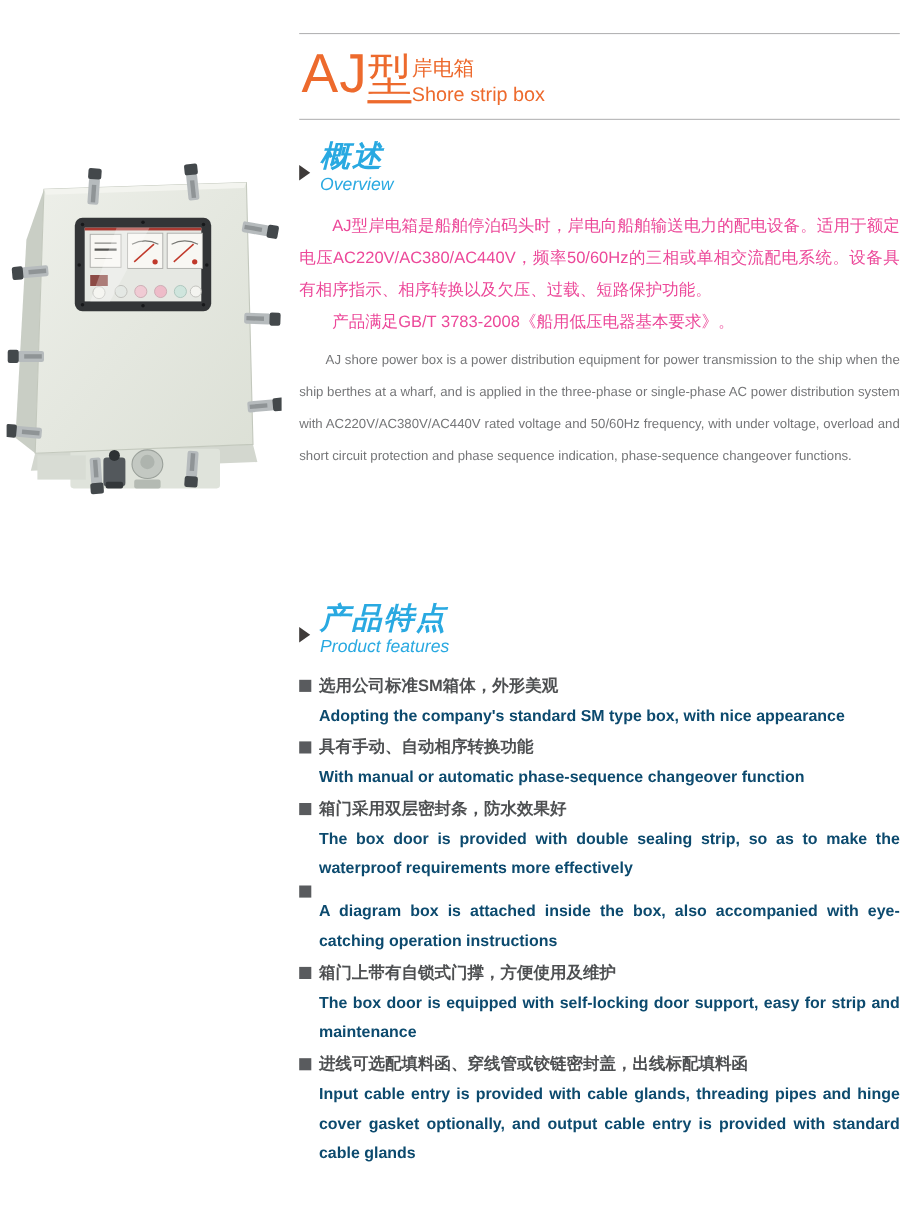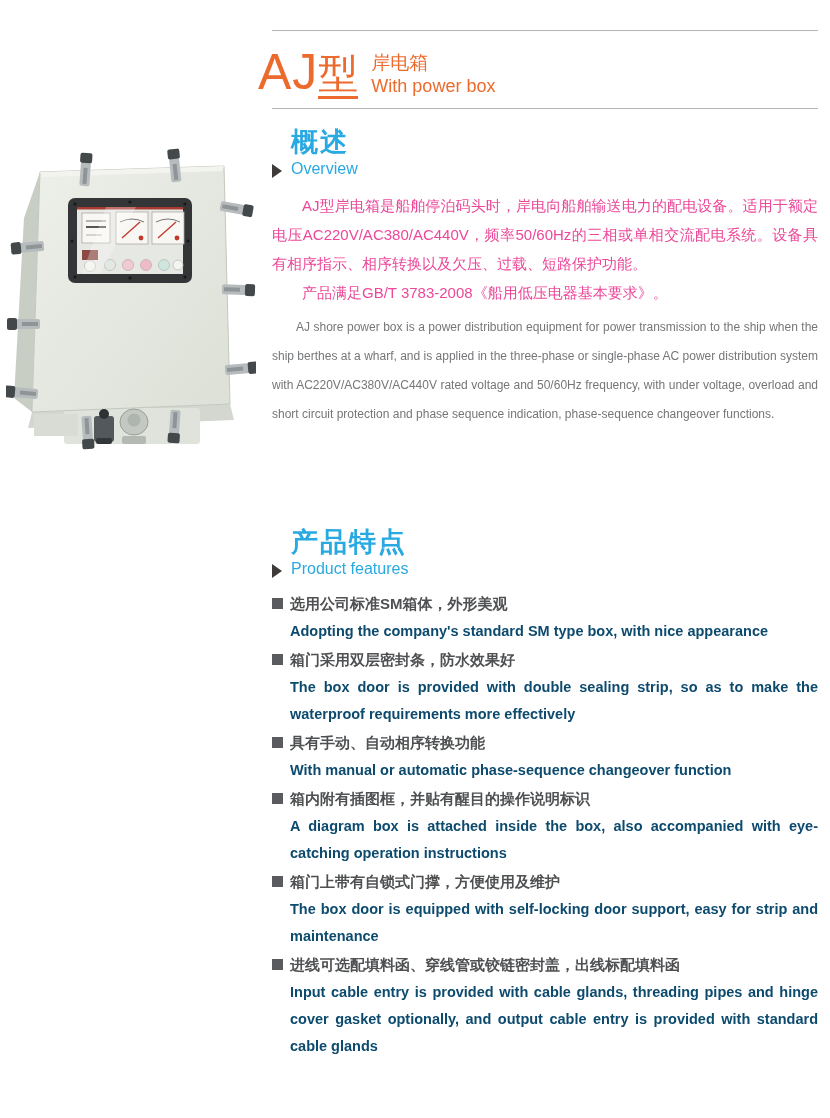--- a/index.html
+++ b/index.html
@@ -5,33 +5,33 @@
   html,body{margin:0;padding:0;background:#ffffff;}
   .page{
     position:relative;width:830px;height:1118px;background:#ffffff;overflow:hidden;
     font-family:"Liberation Sans","DejaVu Sans",sans-serif;
   }
   .rule{position:absolute;height:1px;background:#b4b4b5;}
   .rule-top{left:272px;top:30px;width:546px;}
   .rule-mid{left:272px;top:108px;width:546px;}
 
   
-  .header{position:absolute;left:258px;top:42px;height:62px;display:flex;align-items:center;gap:13px;}
+  .header{position:absolute;left:274px;top:42px;height:62px;display:flex;gap:0;}
   .model{display:flex;align-items:flex-start;color:#ed6a2d;line-height:1;}
   .model-latin{font-size:50px;letter-spacing:1px;}
   .model-cn{font-size:40px;margin-top:6px;padding-bottom:3px;border-bottom:3px solid #ed6a2d;}
   .titles{display:flex;flex-direction:column;justify-content:center;margin-top:2px;}
   .title-zh{font-size:19px;font-weight:normal;color:#ed6a2d;line-height:1.25;}
   .title-en{font-size:18px;color:#ed6a2d;line-height:1.25;}
 
   
   .section{position:absolute;left:272px;width:546px;}
   .sec-overview{top:128px;}
-  .sec-features{top:528px;}
-  .sec-head{display:flex;align-items:flex-end;gap:9px;}
+  .sec-features{top:548px;}
+  .sec-head{display:flex;align-items:center;gap:9px;font-style:italic;}
   .tri-icon{width:0;height:0;border-left:10px solid #3e3a39;border-top:7px solid transparent;
             border-bottom:7px solid transparent;margin-top:9px;flex:none;}
   .sec-title-zh{font-size:27px;font-weight:bold;color:#29a9e1;letter-spacing:2px;line-height:1.1;}
   .sec-title-en{font-size:16px;color:#29a9e1;margin-top:2px;}
 
   
   .zh-body{margin-top:13px;}
   .para-zh{font-size:15px;line-height:29px;color:#ec4899;text-align:justify;text-indent:2em;margin:0;}
   .en-body{margin-top:6px;}
   .para-en{font-size:12px;line-height:29px;color:#757678;text-align:justify;text-indent:2em;margin:0;}
@@ -52,21 +52,21 @@
 
   <div class="rule rule-top"></div>
 
   <div class="header">
     <div class="model">
       <span class="model-latin">AJ</span>
       <span class="model-cn">型</span>
     </div>
     <div class="titles">
       <span class="title-zh">岸电箱</span>
-      <span class="title-en">With power box</span>
+      <span class="title-en">Shore strip box</span>
     </div>
   </div>
 
   <div class="rule rule-mid"></div>
 
   <svg class="product" viewBox="0 0 250 316" aria-hidden="true">
     <defs>
       <linearGradient id="gf" x1="0" y1="0" x2="1" y2="1">
         <stop offset="0" stop-color="#edefe9"></stop>
         <stop offset="1" stop-color="#dce0d6"></stop>
@@ -176,37 +176,36 @@
           <span class="bullet-square"></span>
           <span>选用公司标准SM箱体，外形美观</span>
         </div>
         <p class="feat-en">Adopting the company's standard SM type box, with nice appearance</p>
       </div>
 
 
       <div>
         <div class="feat-zh">
           <span class="bullet-square"></span>
+          <span>具有手动、自动相序转换功能</span>
+        </div>
+        <p class="feat-en">With manual or automatic phase-sequence changeover function</p>
+      </div>
+
+      <div>
+        <div class="feat-zh">
+          <span class="bullet-square"></span>
           <span>箱门采用双层密封条，防水效果好</span>
         </div>
         <p class="feat-en">The box door is provided with double sealing strip, so as to make the waterproof requirements more effectively</p>
       </div>
 
       <div>
         <div class="feat-zh">
           <span class="bullet-square"></span>
-          <span>具有手动、自动相序转换功能</span>
-        </div>
-        <p class="feat-en">With manual or automatic phase-sequence changeover function</p>
-      </div>
-
-      <div>
-        <div class="feat-zh">
-          <span class="bullet-square"></span>
-          <span>箱内附有插图框，并贴有醒目的操作说明标识</span>
         </div>
         <p class="feat-en">A diagram box is attached inside the box, also accompanied with eye-catching operation instructions</p>
       </div>
 
       <div>
         <div class="feat-zh">
           <span class="bullet-square"></span>
           <span>箱门上带有自锁式门撑，方便使用及维护</span>
         </div>
         <p class="feat-en">The box door is equipped with self-locking door support, easy for strip and maintenance</p>

